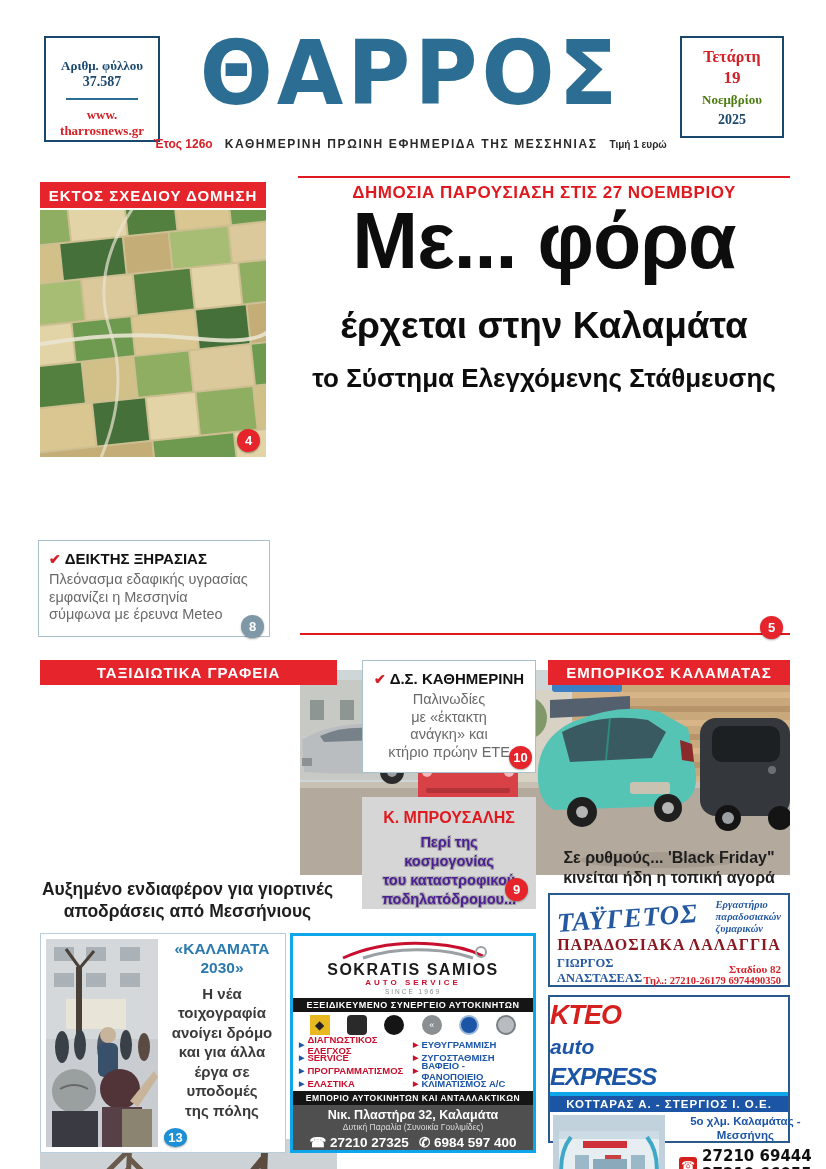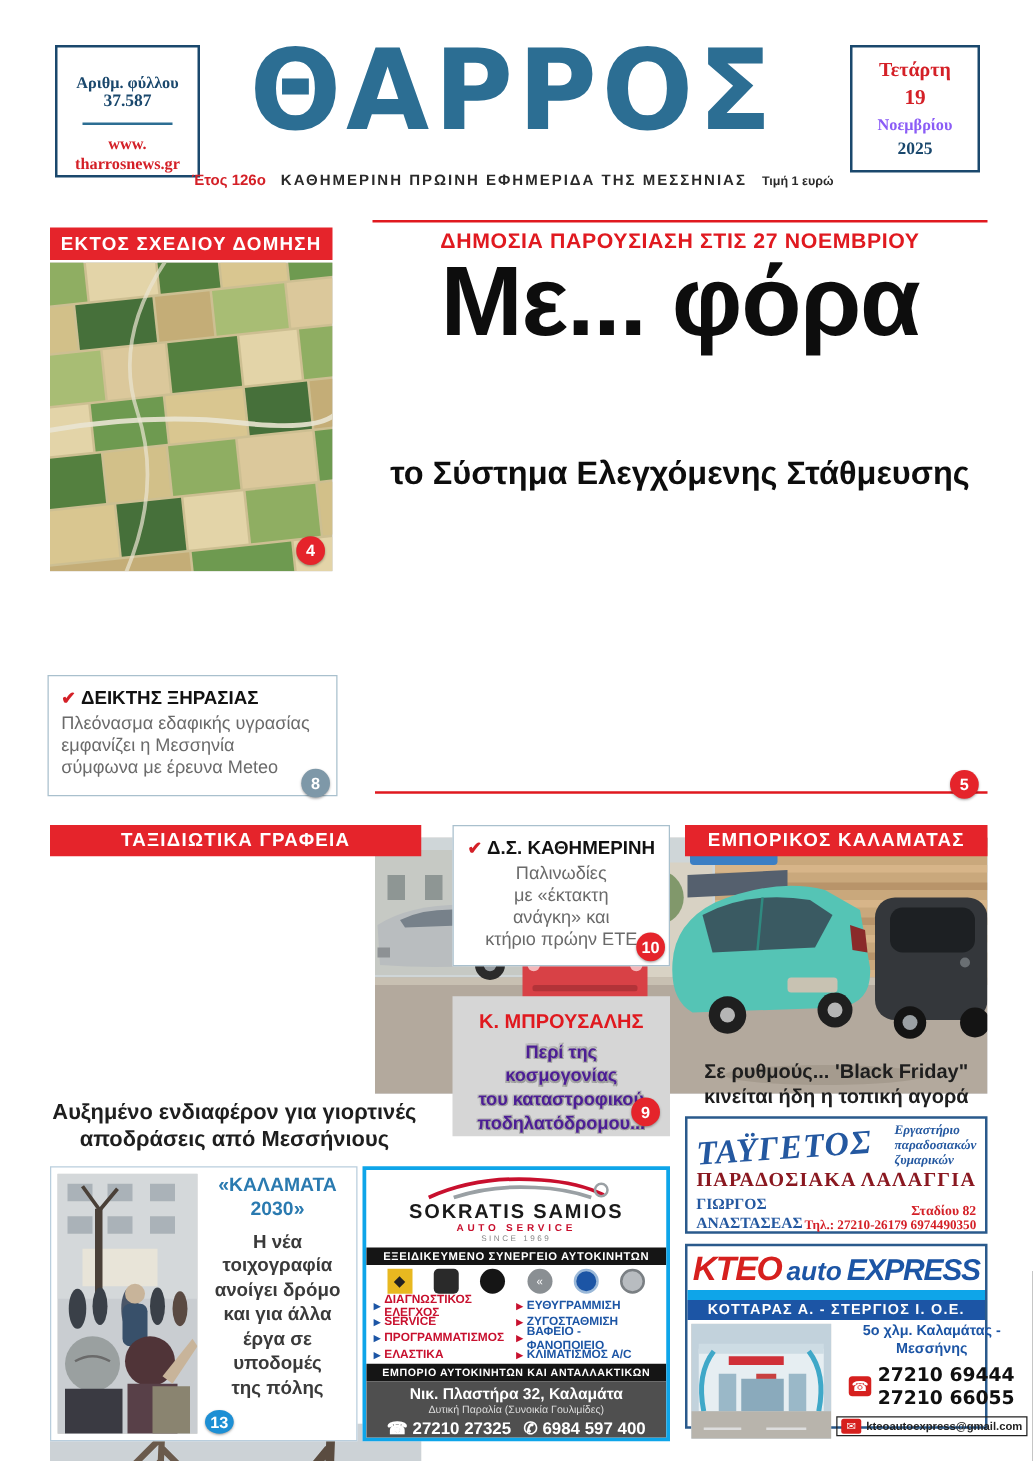--- a/index.html
+++ b/index.html
@@ -25,21 +25,21 @@
   .infobox .lbl{font-size:13px;padding-top:20px;}
   .infobox .rule{width:72px;border-top:2px solid #2c6e93;margin:8px auto 7px;}
   .infobox .www{color:#d42027;font-size:13px;line-height:1.25;}
   .logo{left:158px;top:16px;width:505px;height:114px;display:flex;align-items:center;justify-content:center;
         font-family:"DejaVu Sans",sans-serif;font-weight:bold;font-size:86px;color:#2c6e93;
         letter-spacing:4px;transform:scaleY(1.04);}
   .datebox{left:680px;top:36px;width:104px;height:102px;border:2px solid #1a486d;text-align:center;
            font-weight:bold;padding-top:10px;box-sizing:border-box;}
   .datebox .d1{color:#d42027;font-size:16px;}
   .datebox .d2{color:#d42027;font-size:17px;margin-top:2px;}
-  .datebox .d3{color:#8b5cf6;font-size:13px;margin-top:4px;}
+  .datebox .d3{color:#4d7c0f;font-size:13px;margin-top:4px;}
   .datebox .d4{color:#1a486d;font-size:14px;margin-top:4px;}
   .tagrow{left:120px;top:137px;width:580px;display:flex;align-items:baseline;justify-content:center;gap:12px;}
   .tagrow .etos{color:#d42027;font-weight:bold;font-size:12px;}
   .tagrow .tg{color:#2a2a2a;font-weight:bold;font-size:12px;letter-spacing:1.6px;}
   .tagrow .pr{color:#2a2a2a;font-weight:bold;font-size:10px;}
   
   .kicker{left:298px;top:183px;width:492px;text-align:center;color:#e0191f;font-weight:bold;font-size:17px;letter-spacing:.5px;}
   .h1{left:298px;top:198px;width:492px;text-align:center;font-weight:bold;font-size:79px;line-height:1.08;letter-spacing:-1px;color:#0d0d0d;}
   .h2{left:298px;top:305px;width:492px;text-align:center;font-weight:bold;font-size:37px;color:#0d0d0d;}
   .h3{left:298px;top:363px;width:492px;text-align:center;font-weight:bold;font-size:26px;color:#0d0d0d;}
@@ -58,21 +58,21 @@
   .tayg .row1{display:flex;justify-content:space-between;align-items:flex-start;}
   .tayg .name{color:#2458a0;font-weight:bold;font-style:italic;font-size:27px;letter-spacing:1px;transform:rotate(-4deg);margin-top:4px;}
   .tayg .lab{color:#2458a0;font-style:italic;font-weight:bold;font-size:10.5px;text-align:left;line-height:1.15;}
   .tayg .mid{color:#8a1820;font-weight:bold;font-size:16px;text-align:center;letter-spacing:1px;margin-top:1px;}
   .tayg .row3{display:flex;justify-content:space-between;align-items:flex-end;margin-top:2px;}
   .tayg .who{color:#2458a0;font-weight:bold;font-size:12.5px;line-height:1.2;}
   .tayg .addr{color:#d42027;font-weight:bold;font-size:11px;text-align:right;}
   .tayg .tel{color:#d42027;font-weight:bold;font-size:10.5px;text-align:right;}
   
   .kteo{border:2px solid #2a5a8c;box-sizing:border-box;background:#fff;}
-  .kteo .hd{display:flex;align-items:baseline;justify-content:center;gap:4px;padding:3px 0 1px;border-bottom:8px solid #0ea5e9;font-style:italic;font-weight:bold;}
+  .kteo .hd{display:flex;align-items:baseline;justify-content:center;gap:4px;padding:3px 0 1px;border-bottom:4px solid #0ea5e9;font-style:italic;font-weight:bold;flex-direction:column;}
   .kteo .k1{color:#d6201e;font-size:27px;letter-spacing:-1px;}
   .kteo .k2{color:#1c55a5;font-size:21px;}
   .kteo .k3{color:#1c55a5;font-size:24px;letter-spacing:-1px;}
   .kteo .bar{background:#1c55a5;color:#fff;font-weight:bold;font-size:11.5px;text-align:center;letter-spacing:1px;padding:2px 0;}
   .kteo .body{display:flex;gap:4px;padding:3px;}
   .kteo .addr{color:#1c55a5;font-weight:bold;font-size:11.5px;text-align:center;line-height:1.2;}
   .kteo .tels{display:flex;align-items:center;gap:5px;margin-top:4px;justify-content:center;}
   .kteo .telnums{font-weight:bold;font-size:15px;color:#101010;line-height:1.25;font-family:"DejaVu Sans",sans-serif;}
   .kteo .phico{width:18px;height:16px;background:#d6201e;color:#fff;border-radius:3px;display:flex;align-items:center;justify-content:center;font-size:11px;}
   .kteo .mailrow{border:1.5px solid #222;display:flex;align-items:center;gap:4px;margin-top:5px;padding:1px 3px;}
@@ -187,20 +187,21 @@
     </div>
     <div class="chkbody prelines">Πλεόνασμα εδαφικής υγρασίας
 εμφανίζει η Μεσσηνία
 σύμφωνα με έρευνα Meteo</div>
     <div class="badge gray" style="right:5px;bottom:-2px;">8</div>
   </div>
 
   <div class="abs redline" style="left:298px;top:176px;width:492px;"></div>
   <div class="abs kicker">ΔΗΜΟΣΙΑ ΠΑΡΟΥΣΙΑΣΗ ΣΤΙΣ 27 ΝΟΕΜΒΡΙΟΥ</div>
   <div class="abs h1">Με... φόρα</div>
+  <div class="abs h2">έρχεται στην Καλαμάτα</div>
   <div class="abs h3">το Σύστημα Ελεγχόμενης Στάθμευσης</div>
 
   <div class="abs photo" style="left:300px;top:423px;width:490px;height:205px;">
     <svg viewBox="0 0 490 205">
       <rect width="490" height="120" fill="#cfd6d8"></rect>
       <rect x="0" y="10" width="120" height="100" fill="#c6c9c4"></rect>
       <rect x="10" y="30" width="14" height="20" fill="#8e9694"></rect>
         <rect x="40" y="30" width="14" height="20" fill="#8e9694"></rect>
         <rect x="70" y="28" width="14" height="22" fill="#8e9694"></rect>
       <rect x="120" y="20" width="150" height="95" fill="#d8d2c4"></rect>

